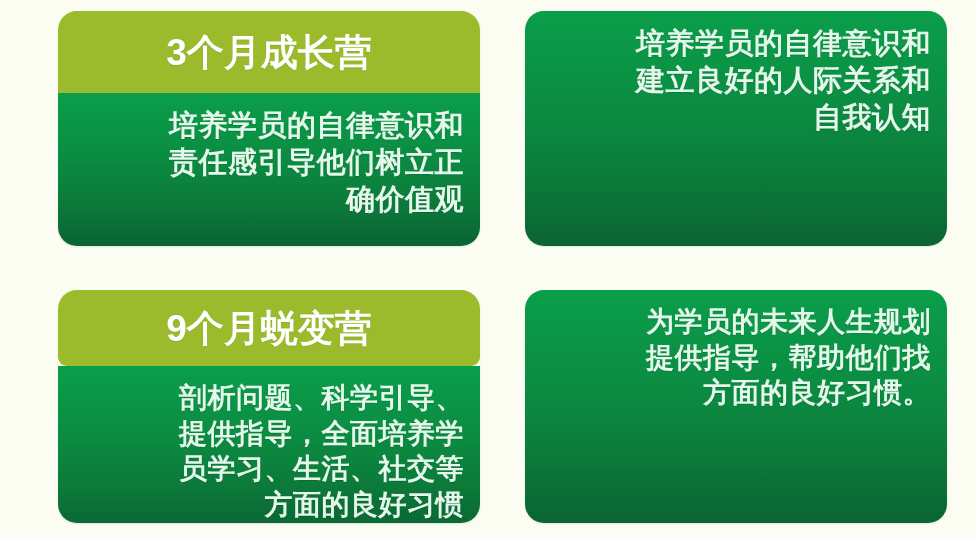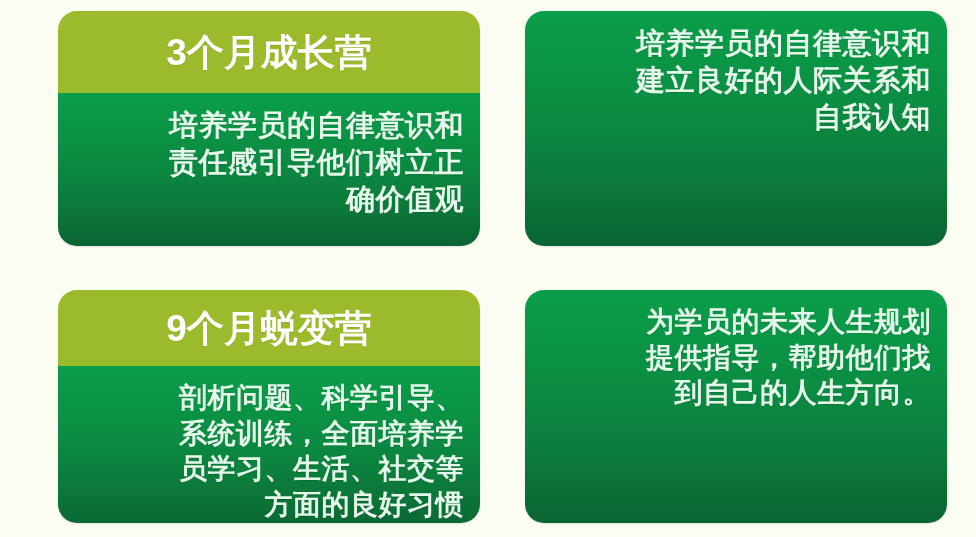--- a/index.html
+++ b/index.html
@@ -86,20 +86,21 @@
   }
 
   
   .card.row2 .card-body-text {
     font-size: 28px;
     line-height: 1.27;
   }
   .card.row2 .card-header {
     height: 76px;
     flex: 0 0 76px;
+    border-radius: 9px;
   }
 </style>
 </head>
 <body>
 
 <div id="card-grid">
 
   <div class="card row1">
     <div class="card-header">
       <div class="card-title">3个月成长营</div>
@@ -118,27 +119,27 @@
 自我认知</div>
     </div>
   </div>
 
   <div class="card row2">
     <div class="card-header">
       <div class="card-title">9个月蜕变营</div>
     </div>
     <div class="card-body">
       <div class="card-body-text">剖析问题、科学引导、
-系统训练，全面培养学
+提供指导，全面培养学
 员学习、生活、社交等
 方面的良好习惯</div>
     </div>
   </div>
 
   <div class="card row2">
     <div class="card-body">
       <div class="card-body-text">为学员的未来人生规划
 提供指导，帮助他们找
-到自己的人生方向。</div>
+方面的良好习惯。</div>
     </div>
   </div>
 
 </div>
 
 </body></html>

